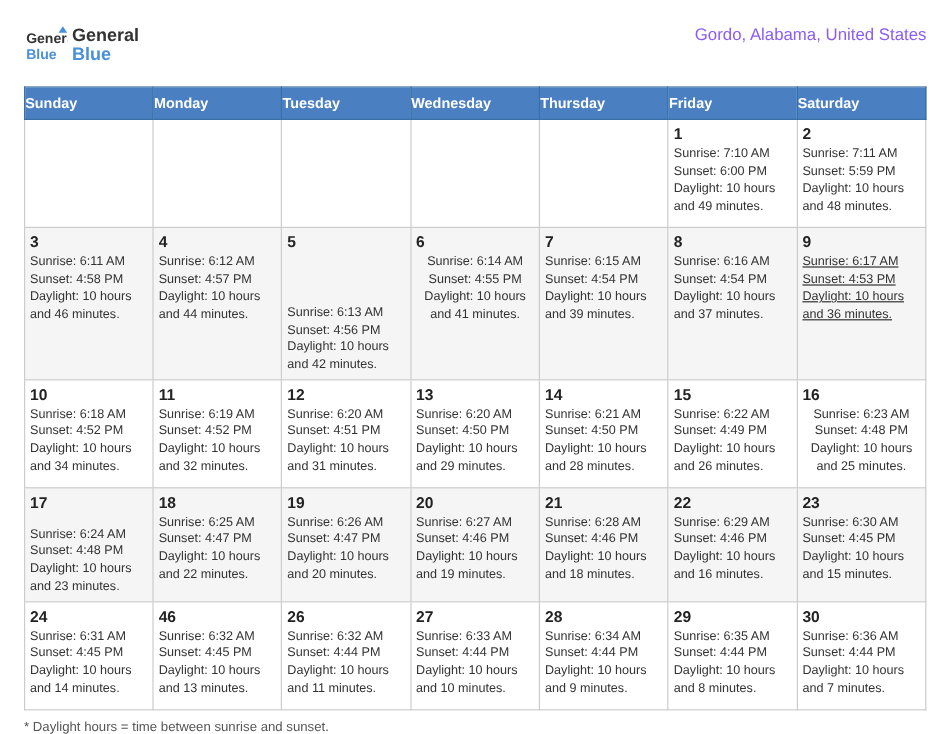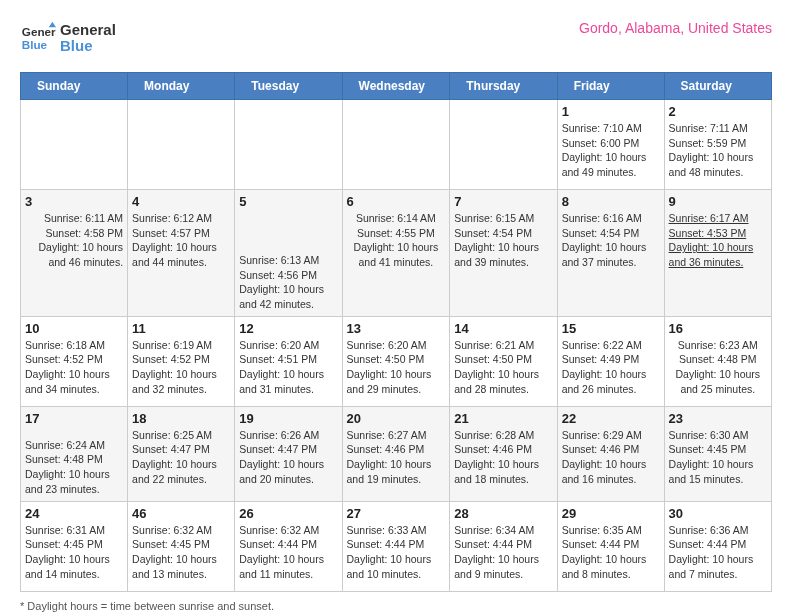--- a/index.html
+++ b/index.html
@@ -28,31 +28,31 @@
     .title-block {
       text-align: right;
     }
     .month-title {
       font-size: 32px;
       font-weight: 300;
       color: #333;
     }
     .location {
       font-size: 14px;
-      color: #ec4899;
+      color: #8b5cf6;
     }
     .calendar {
       width: 100%;
       border-collapse: collapse;
       font-size: 11px;
     }
     .calendar th {
       background: #4a7fc1;
       color: #fff;
-      padding: 6px 16px;
+      padding: 6px 0;
       text-align: left;
       font-size: 12px;
       border: 1px solid #3a6fa8;
     }
     .calendar td {
       border: 1px solid #ccc;
       vertical-align: top;
       padding: 4px;
       width: 108px;
       height: 90px;
@@ -131,21 +131,21 @@
           <div class="day-num">2</div>
           <div class="day-info" style="white-space: pre-line;">Sunrise: 7:11 AM
 Sunset: 5:59 PM
 Daylight: 10 hours
 and 48 minutes.</div>
         </td>
       </tr>
       <tr>
         <td>
           <div class="day-num">3</div>
-          <div class="day-info" style="white-space: pre-line; text-align: right;">Sunrise: 6:11 AM
+          <div class="day-info" style="white-space: pre-line;">Sunrise: 6:11 AM
 Sunset: 4:58 PM
 Daylight: 10 hours
 and 46 minutes.</div>
         </td>
         <td>
           <div class="day-num">4</div>
           <div class="day-info" style="white-space: pre-line;">Sunrise: 6:12 AM
 Sunset: 4:57 PM
 Daylight: 10 hours
 and 44 minutes.</div>

